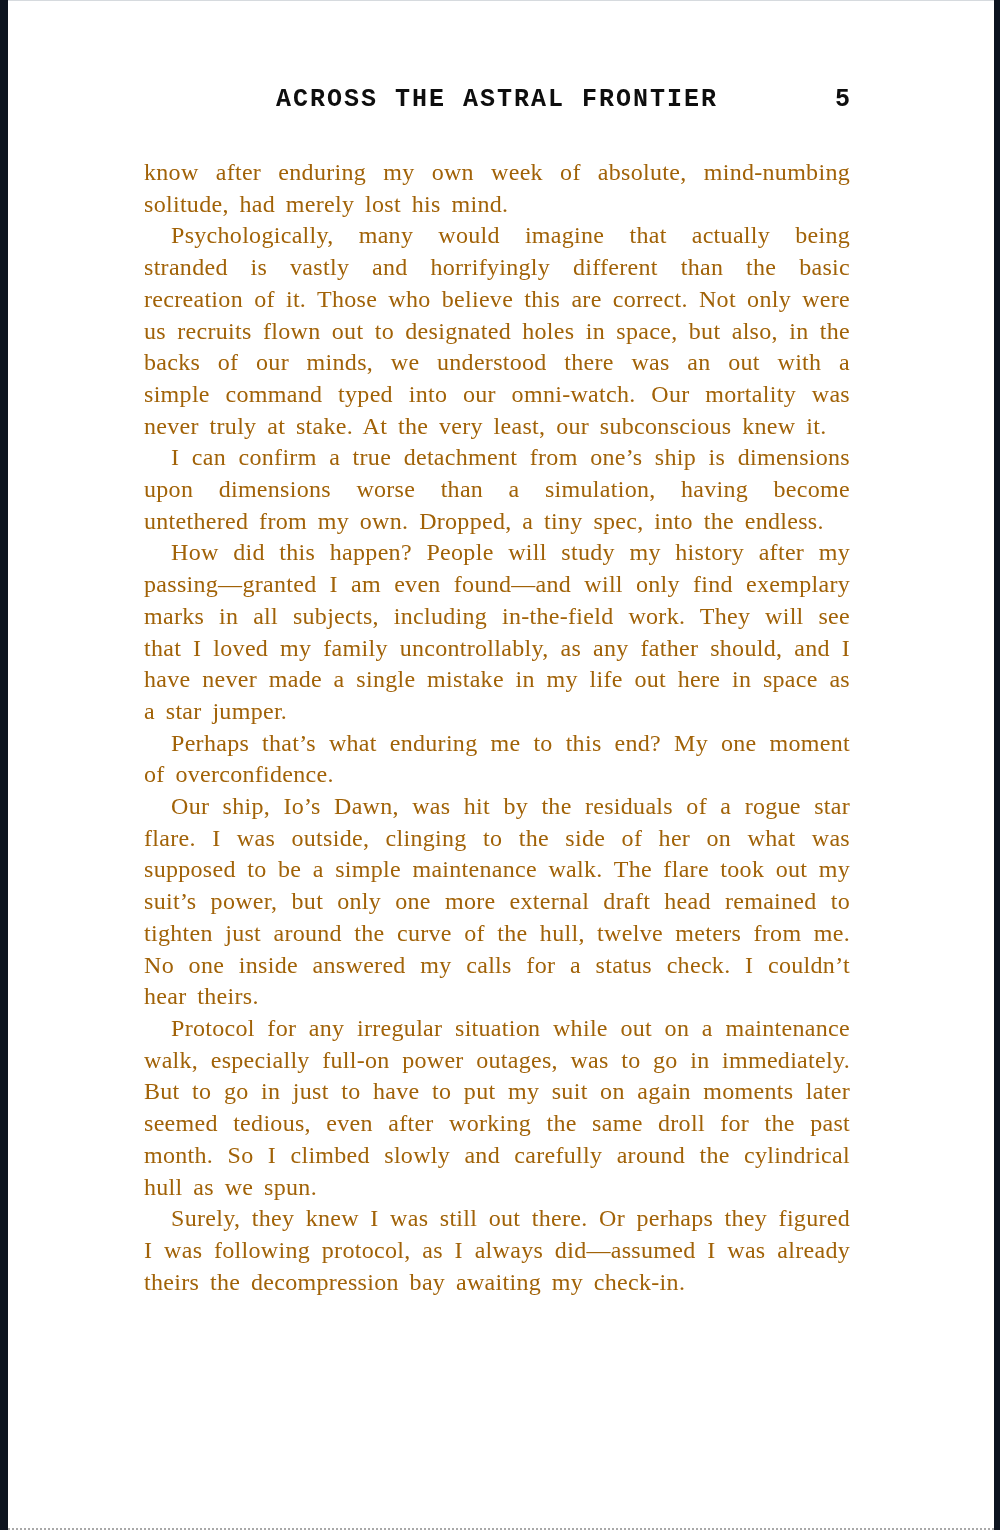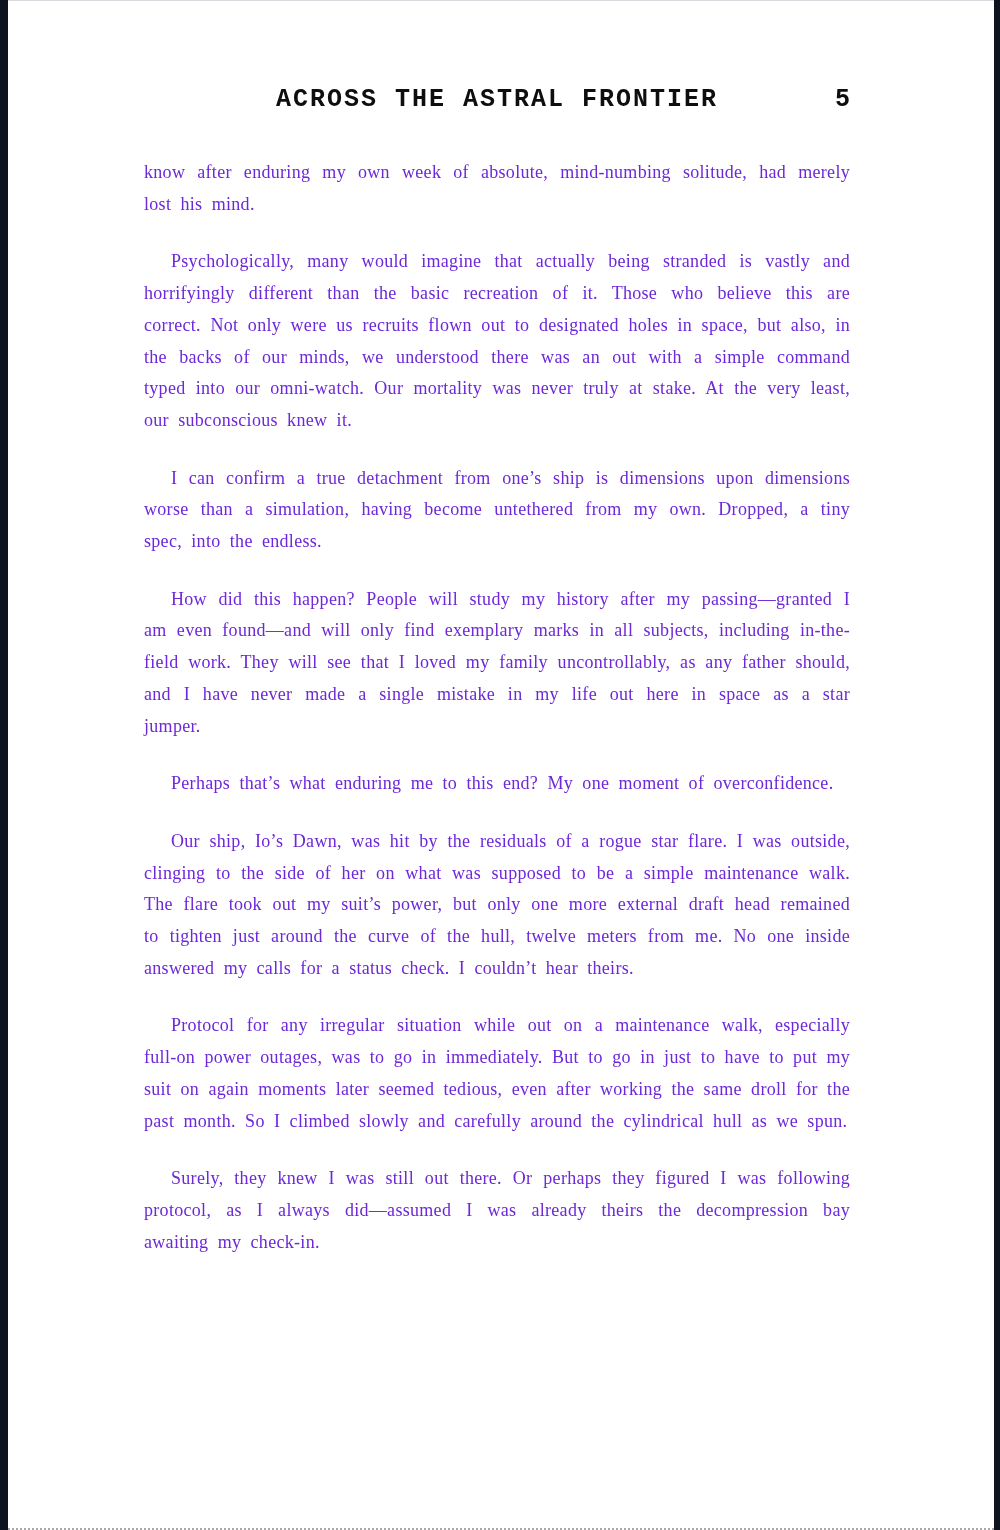--- a/index.html
+++ b/index.html
@@ -57,34 +57,33 @@
     right: 0;
     top: 0;
     letter-spacing: 0;
   }
   .text-block {
     position: absolute;
     left: 136px;   
     top: 156px;
     width: 706px;
     font-family: "Liberation Serif", serif;
-    font-size: 18px;
+    font-size: 24px;
     line-height: 31.7px;
     letter-spacing: 0.3px;
     word-spacing: 4.5px;
-    color: #6d28d9;
+    color: #a16207;
     text-align: justify;
   }
   .text-block p {
     margin: 0;
     padding: 0;
   }
   .text-block p + p {
     text-indent: 27px;
-    margin-top: 26px;
   }
 </style>
 </head>
 <body>
 
 <div class="viewer">
 
   <div class="paper">
 
     <div class="running-head">

